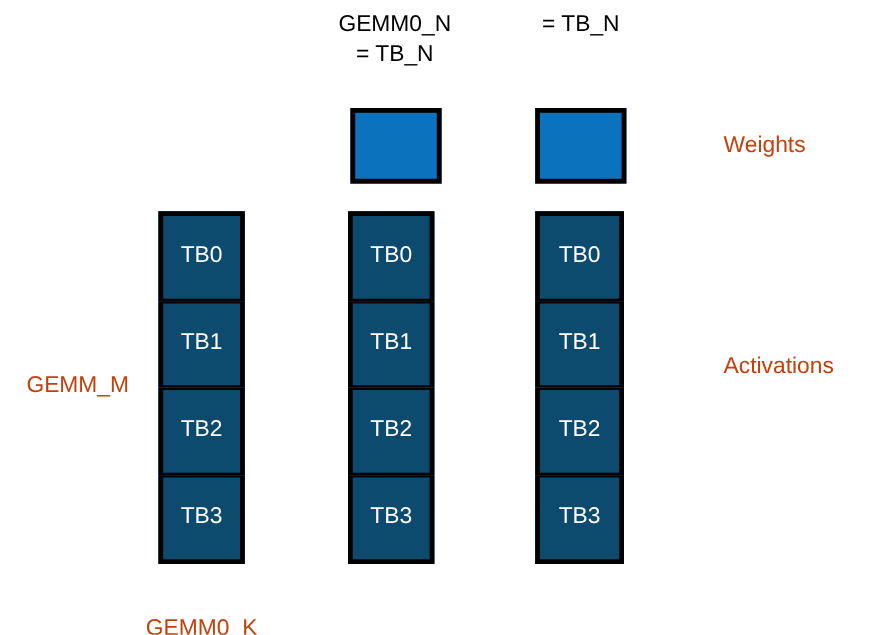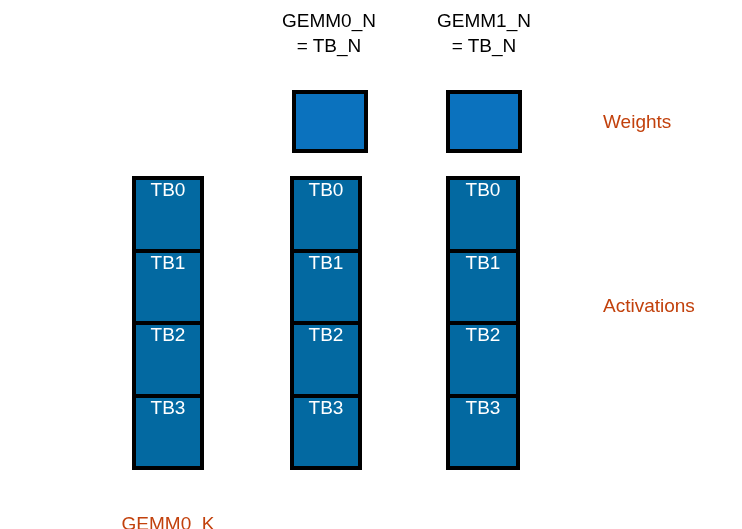--- a/index.html
+++ b/index.html
@@ -51,57 +51,58 @@
   
   .column {
     position: absolute;
     box-sizing: border-box;
     display: flex;
     flex-direction: column;
   }
   .tb-cell {
     box-sizing: border-box;
     flex: 1 1 0;
-    background: #0369a1;
+    background: #0c4a6e;
     border: 4px solid #000000;
     border-bottom-width: 2px;
     border-top-width: 2px;
     display: flex;
+    align-items: center;
     justify-content: center;
     color: #ffffff;
     font-size: 19px;
     font-family: "Liberation Sans", sans-serif;
   }
   .tb-cell:first-child { border-top-width: 4px; }
   .tb-cell:last-child  { border-bottom-width: 4px; }
   .tb-cell .cell-text { display: block; transform: translateY(-1px); }
 </style>
 </head>
 <body>
 
 <div id="canvas">
 
   <div class="header-label" style="left:239px; top:8px;">
     <span>GEMM0_N</span>
     <span>= TB_N</span>
   </div>
 
   <div class="header-label" style="left:394px; top:8px;">
-    <span>GEMM1_N</span>
     <span>= TB_N</span>
   </div>
 
   <div class="weight-box" style="left:292px; top:90px; width:76px; height:63px;"></div>
 
   <div class="weight-box" style="left:446px; top:90px; width:76px; height:63px;"></div>
 
   <div class="label left-al" style="left:603px; top:110px; width:130px;">Weights</div>
 
   <div class="label left-al" style="left:603px; top:294px; width:140px;">Activations</div>
 
+  <div class="label left-al" style="left:22px; top:310px; width:120px;">GEMM_M</div>
 
   <div class="column" style="left:132px; top:176px; width:72px; height:294px;">
     <div class="tb-cell">
         <span class="cell-text">TB0</span>
       </div>
     <div class="tb-cell">
         <span class="cell-text">TB1</span>
       </div>
     <div class="tb-cell">
         <span class="cell-text">TB2</span>

